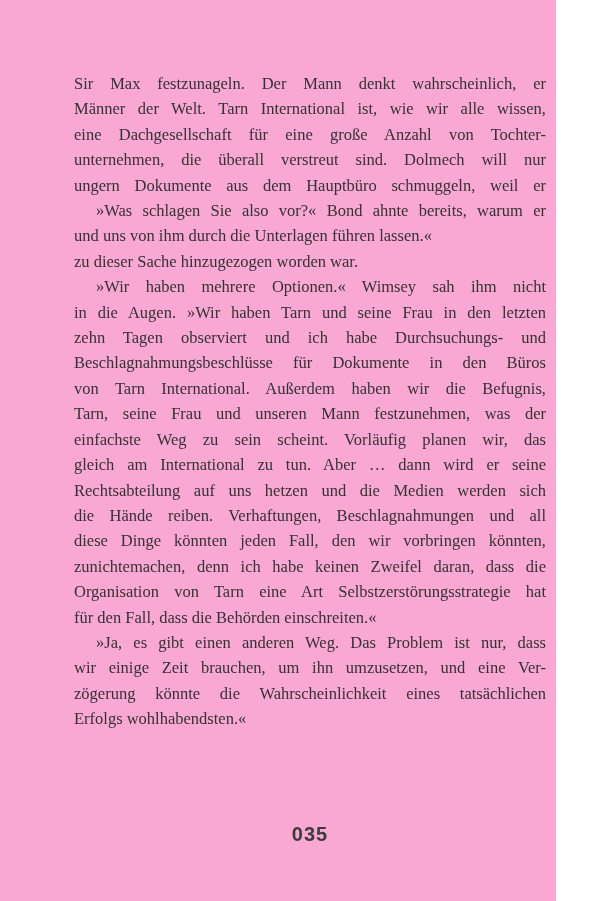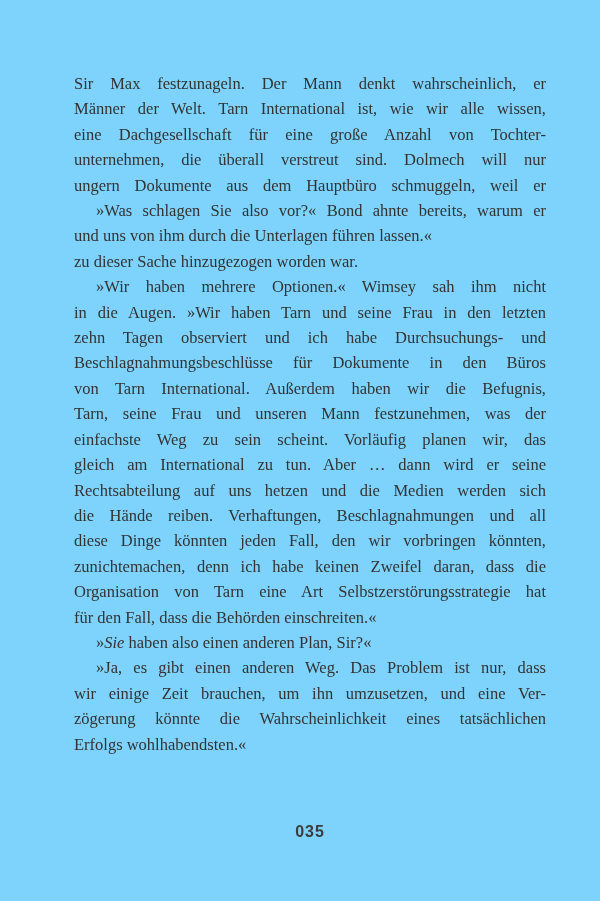--- a/index.html
+++ b/index.html
@@ -2,23 +2,23 @@
 <html><head>
 <meta charset="utf-8">
 <style>
   html, body {
     margin: 0;
     padding: 0;
     background: #ffffff;
   }
   .page {
     position: relative;
-    width: 600px;
+    width: 556px;
     height: 901px;
-    background: #7dd3fc;
+    background: #f9a8d4;
     overflow: hidden;
     font-family: "Liberation Serif", serif;
   }
   .text-block {
     position: absolute;
     left: 74px;
     top: 71px;
     width: 472px;
     color: #333333;
     font-size: 16.5px;
@@ -37,21 +37,21 @@
     font-style: italic;
   }
   .pagenum {
     position: absolute;
     left: 74px;
     width: 472px;
     top: 823px;
     text-align: center;
     font-family: "Liberation Sans", sans-serif;
     font-weight: 700;
-    font-size: 16px;
+    font-size: 20px;
     letter-spacing: 1px;
     color: #3c3c3c;
   }
 </style>
 </head>
 <body>
 
 <div class="page">
   <div class="text-block">
       <div class="line justify"><span>Sir Max festzunageln. Der Mann denkt wahrscheinlich, er</span></div>
@@ -69,20 +69,19 @@
       <div class="line justify"><span>von Tarn International. Außerdem haben wir die Befugnis,</span></div>
       <div class="line justify"><span>Tarn, seine Frau und unseren Mann festzunehmen, was der</span></div>
       <div class="line justify"><span>einfachste Weg zu sein scheint. Vorläufig planen wir, das</span></div>
       <div class="line justify"><span>gleich am International zu tun. Aber … dann wird er seine</span></div>
       <div class="line justify"><span>Rechtsabteilung auf uns hetzen und die Medien werden sich</span></div>
       <div class="line justify"><span>die Hände reiben. Verhaftungen, Beschlagnahmungen und all</span></div>
       <div class="line justify"><span>diese Dinge könnten jeden Fall, den wir vorbringen könnten,</span></div>
       <div class="line justify"><span>zunichtemachen, denn ich habe keinen Zweifel daran, dass die</span></div>
       <div class="line justify"><span>Organisation von Tarn eine Art Selbstzerstörungsstrategie hat</span></div>
       <div class="line"><span>für den Fall, dass die Behörden einschreiten.«</span></div>
-      <div class="line indent"><span>»</span><em>Sie</em><span> haben also einen anderen Plan, Sir?«</span></div>
       <div class="line justify indent"><span>»Ja, es gibt einen anderen Weg. Das Problem ist nur, dass</span></div>
       <div class="line justify"><span>wir einige Zeit brauchen, um ihn umzusetzen, und eine Ver-</span></div>
       <div class="line justify"><span>zögerung könnte die Wahrscheinlichkeit eines tatsächlichen</span></div>
       <div class="line"><span>Erfolgs wohlhabendsten.«</span></div>
     </div>
   <div class="pagenum">035</div>
 </div>
 
 </body></html>

